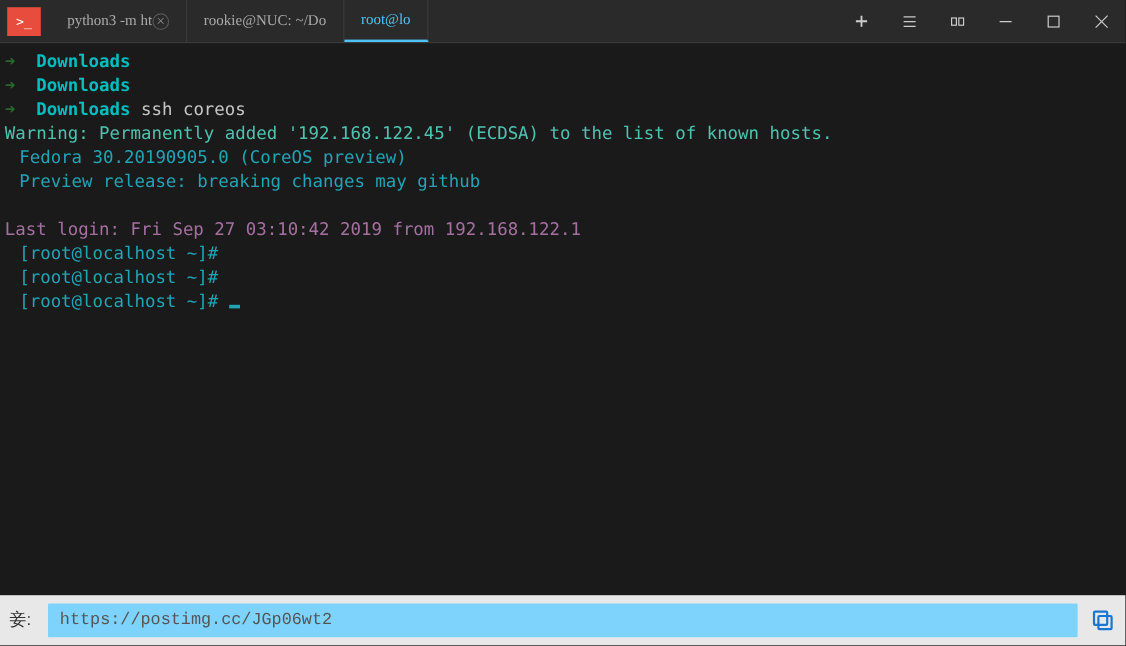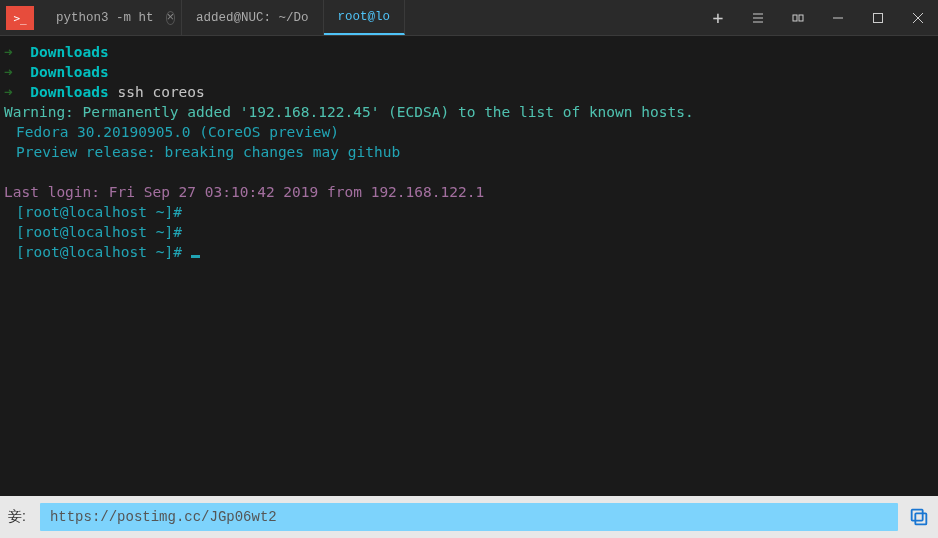--- a/index.html
+++ b/index.html
@@ -34,27 +34,27 @@
   display: flex;
   flex: 1;
   align-items: stretch;
   overflow: hidden;
 }
 .tab {
   display: flex;
   align-items: center;
   padding: 0 14px;
   color: #aaa;
-  font-family: Liberation Mono, monospace;
+  font-family: Liberation Serif, serif;
   font-size: 12.5px;
   border-right: 1px solid #3a3a3a;
   white-space: nowrap;
   overflow: hidden;
   cursor: pointer;
-  gap: 12px;
+  gap: 0;
   min-width: 0;
 }
 .tab.active {
   color: #4fc3f7;
   border-bottom: 2px solid #4fc3f7;
   justify-content: center;
 }
 .tab-close {
   color: #888;
   font-size: 13px;
@@ -157,21 +157,21 @@
 <body>
 
 <div class="titlebar">
   <div class="app-icon">&gt;_</div>
   <div class="tabs">
     <div class="tab" style="max-width:140px">
       <span>python3 -m ht</span>
       <span class="tab-close">×</span>
     </div>
     <div class="tab" style="max-width:160px">
-      <span>added@NUC: ~/Do</span>
+      <span>rookie@NUC: ~/Do</span>
     </div>
     <div class="tab active" style="max-width:100px">
       <span>root@lo</span>
     </div>
   </div>
   <div class="new-tab">+</div>
   <div class="win-controls">
     <div class="win-btn">
       <svg viewBox="0 0 12 12">
           <path d="M1 2h10M1 6h10M1 10h10" stroke="#ccc" stroke-width="1"></path>

